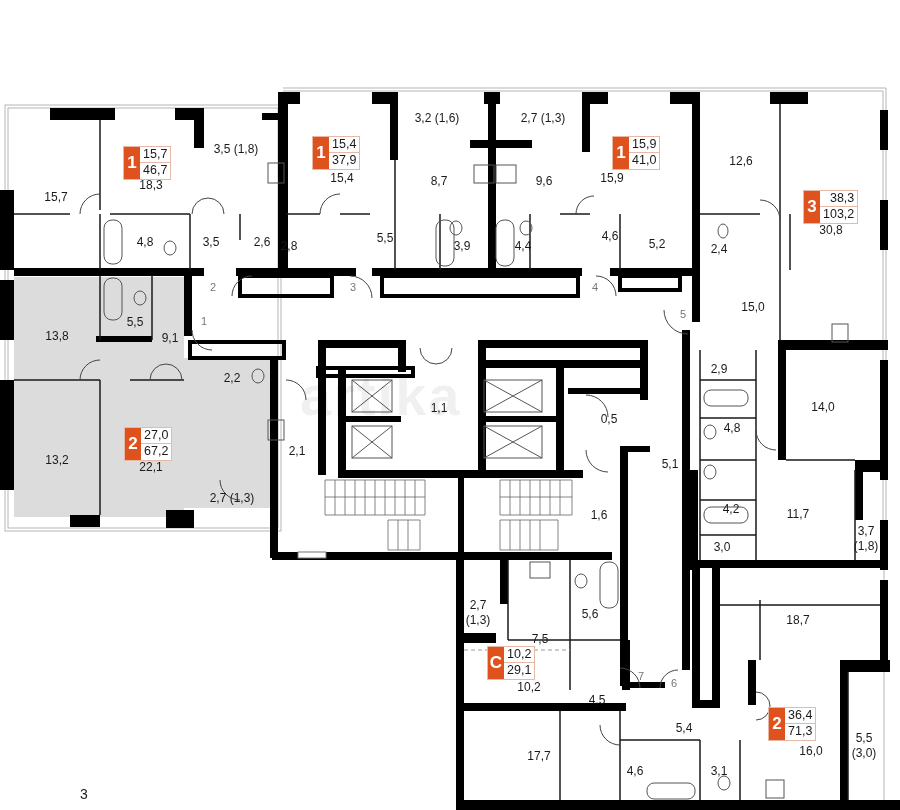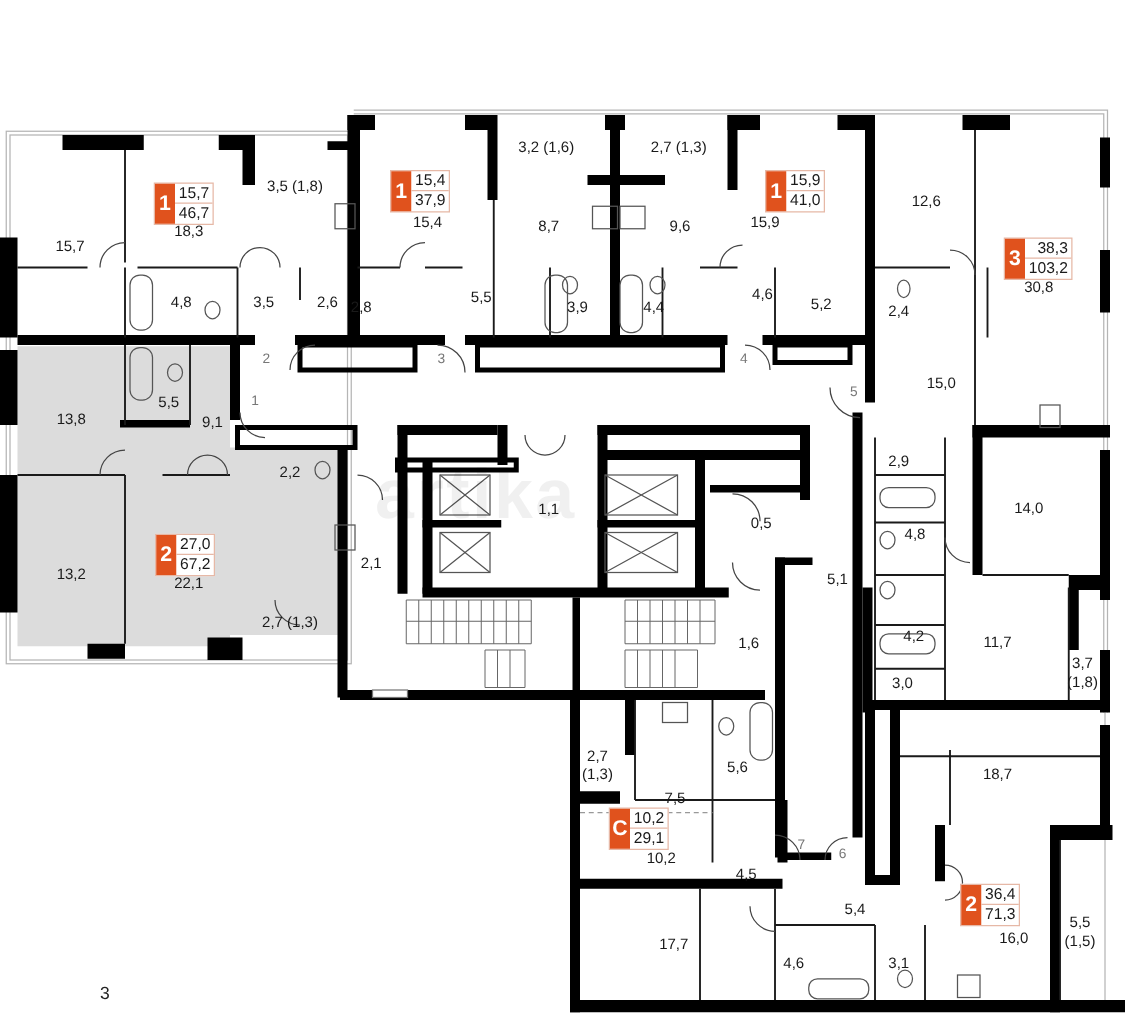--- a/index.html
+++ b/index.html
@@ -300,21 +300,21 @@
     <div class="lbl" style="left: 590px; top: 614px;">5,6</div>
     <div class="lbl" style="left: 529px; top: 687px;">10,2</div>
     <div class="lbl" style="left: 597px; top: 700px;">4,5</div>
     <div class="lbl" style="left: 539px; top: 756px;">17,7</div>
     <div class="lbl" style="left: 684px; top: 728px;">5,4</div>
     <div class="lbl" style="left: 635px; top: 771px;">4,6</div>
     <div class="lbl" style="left: 719px; top: 771px;">3,1</div>
     <div class="lbl" style="left: 798px; top: 620px;">18,7</div>
     <div class="lbl" style="left: 796px; top: 751px; margin-left: 15px;">16,0</div>
     <div class="lbl" style="left: 864px; top: 738px;">5,5</div>
-    <div class="lbl" style="left: 864px; top: 753px;">(1,5)</div>
+    <div class="lbl" style="left: 864px; top: 753px;">(3,0)</div>
   </div>
 <div id="doors">
     <div class="door-num" style="left: 204px; top: 321px;">1</div>
     <div class="door-num" style="left: 213px; top: 287px;">2</div>
     <div class="door-num" style="left: 353px; top: 287px;">3</div>
     <div class="door-num" style="left: 595px; top: 287px;">4</div>
     <div class="door-num" style="left: 683px; top: 314px;">5</div>
     <div class="door-num" style="left: 674px; top: 683px;">6</div>
     <div class="door-num" style="left: 641px; top: 676px;">7</div>
   </div>

